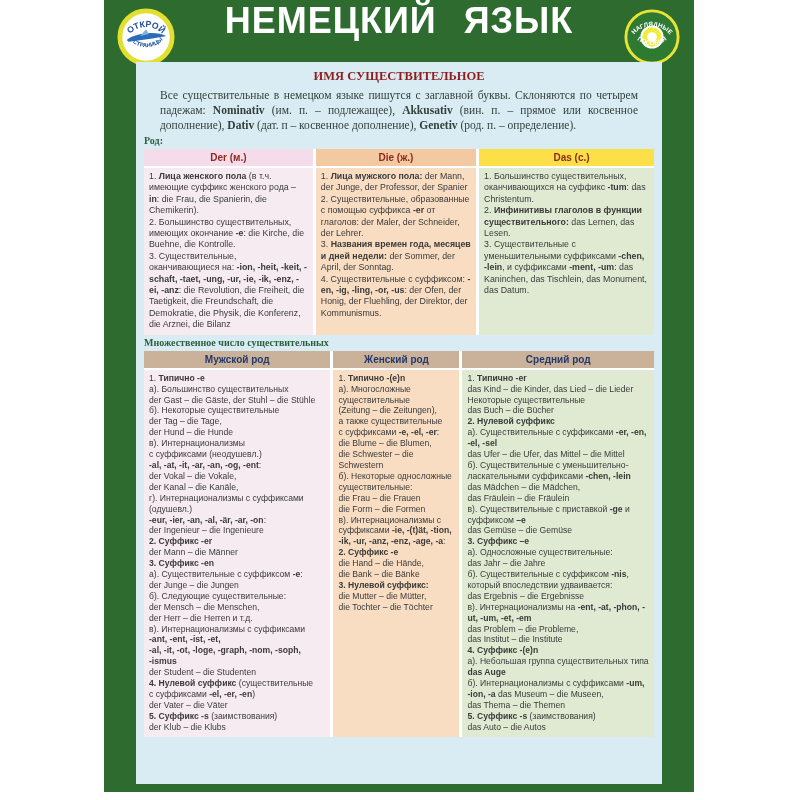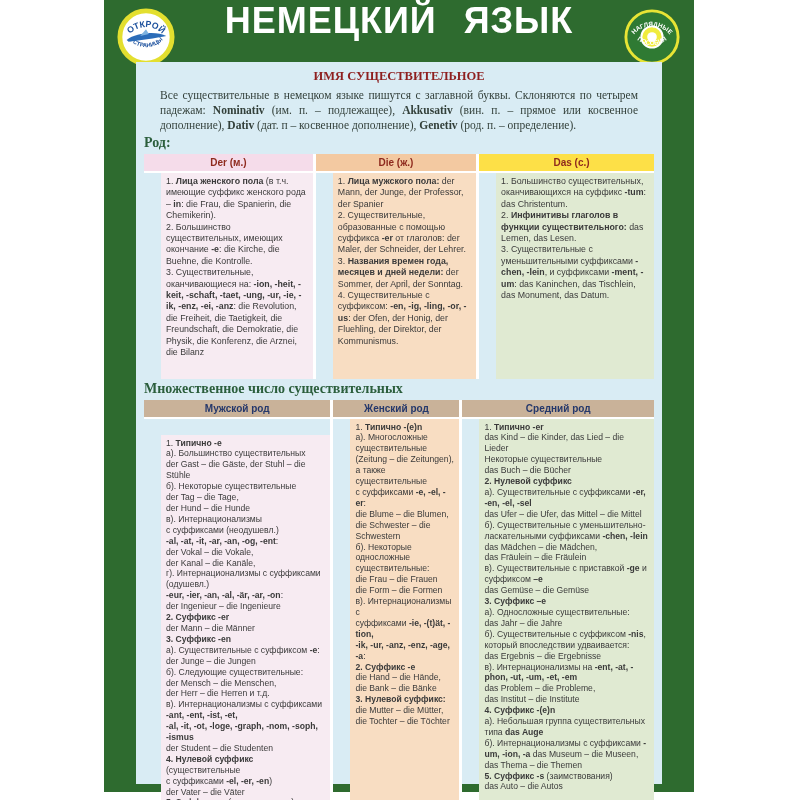--- a/index.html
+++ b/index.html
@@ -12,37 +12,37 @@
   .badge{position:absolute;top:8px;width:58px;height:58px;}
   .badge-left{left:13px;}
   .badge-right{right:13px;}
   .panel{position:absolute;left:32px;right:32px;top:62px;bottom:8px;background:#d9ecf4;
          box-sizing:border-box;padding:4px 8px 6px;}
   .section-title{font-family:"Liberation Serif",serif;font-weight:700;color:#8e1f1f;
                  text-align:center;font-size:12.5px;padding:3px 0 2px;}
   .intro{font-family:"Liberation Serif",serif;font-size:11.5px;line-height:1.3;color:#33403a;
          text-align:justify;margin:2px 16px 0;}
   .green-label{font-family:"Liberation Serif",serif;font-weight:700;color:#2b5e3c;
-               font-size:14px;margin:2px 0 3px;}
+               font-size:10px;margin:2px 0 3px;}
   .tbl{display:flex;align-items:stretch;}
   .col{display:flex;flex-direction:column;}
   .col + .col{border-left:3px solid #ffffff;justify-content:space-between;}
   .hdr{text-align:center;font-weight:700;font-size:10px;padding:3px 2px;
        border-bottom:2px solid #ffffff;}
-  .cell{flex:1;font-size:8.8px;line-height:1.3;padding:3px 5px 20px;color:#3a3a3a;margin-left:17px;}
+  .cell{flex:1;font-size:8.8px;line-height:1.3;padding:3px 5px 4px;color:#3a3a3a;}
   
   .gender .c0{width:33.5%;} .gender .c1{width:31.8%;} .gender .c2{width:34.7%;}
   .gender .h0{background:#f5dcea;color:#8e2a1e;}
   .gender .h1{background:#f3c9a1;color:#8e2a1e;}
   .gender .h2{background:#fde047;color:#8e2a1e;padding-left:12px;}
   .gender .b0{background:#f7ebf2;}
   .gender .b1{background:#f8ddc2;}
   .gender .b2{background:#e0ead2;}
   
-  .plural .c0{width:37%;gap:16px;} .plural .c1{width:25%;} .plural .c2{width:38%;}
+  .plural .c0{width:37%;} .plural .c1{width:25%;} .plural .c2{width:38%;}
   .plural .hdr{background:#c9b299;color:#25386b;}
   .plural .cell{font-size:8.6px;line-height:1.27;}
   .plural .b0{background:#f7ebf2;}
   .plural .b1{background:#f8ddc2;}
   .plural .b2{background:#e0ead2;}
   .plural{margin-top:1px;}
   b{font-weight:700;}
 </style>
 </head>
 <body>

